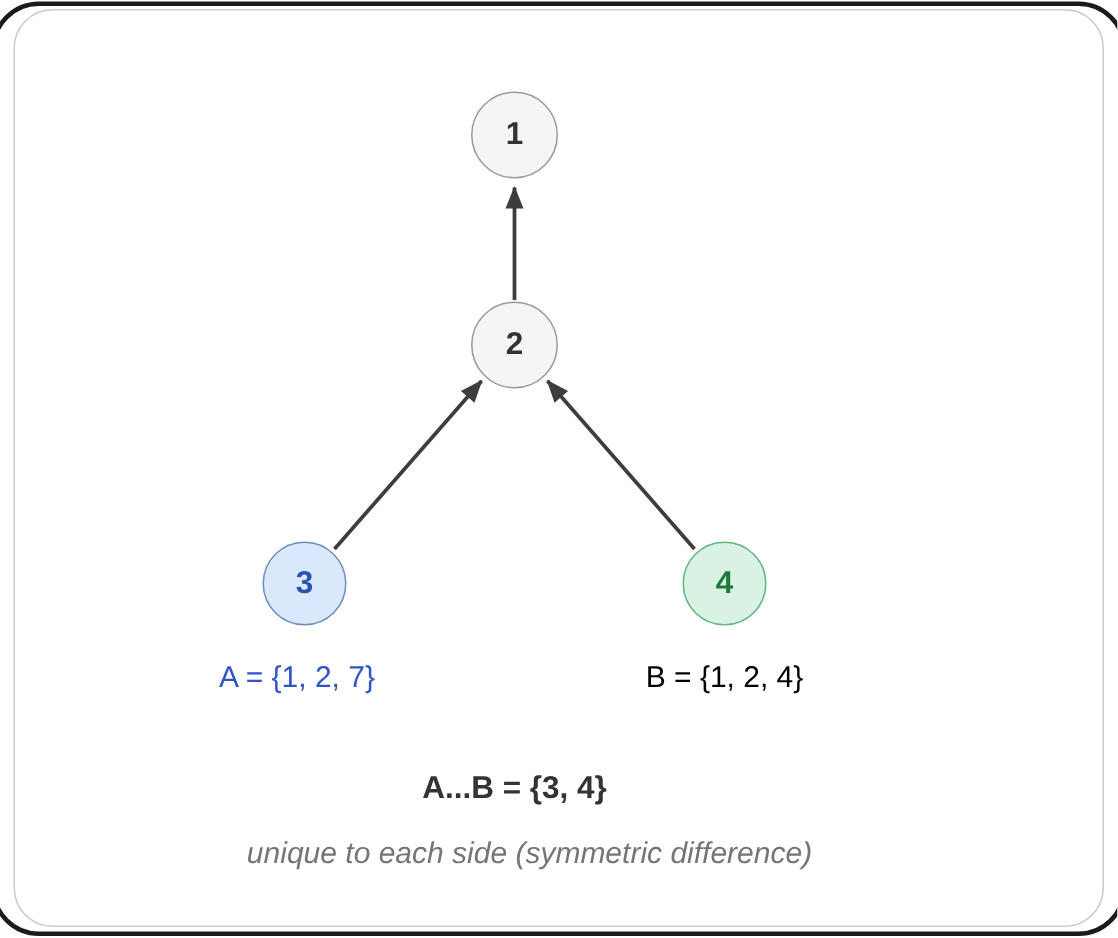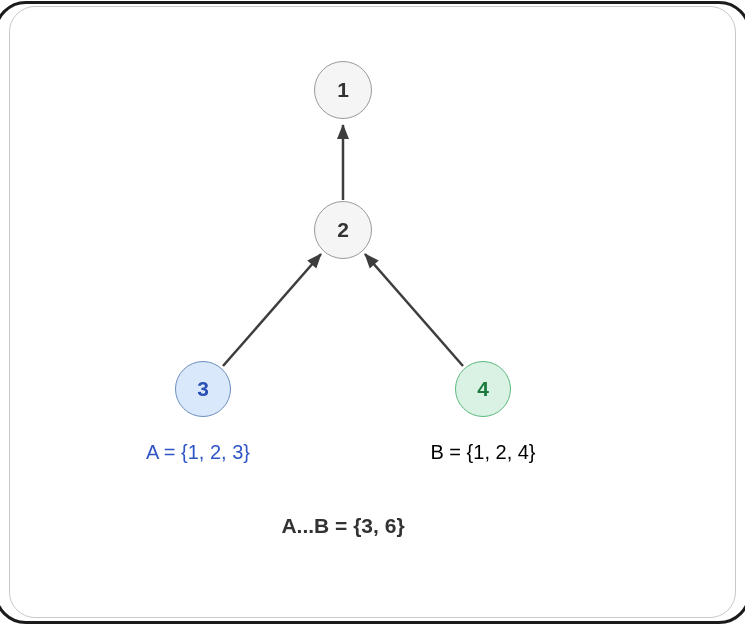--- a/index.html
+++ b/index.html
@@ -110,21 +110,22 @@
     </div>
 
     <div class="node node-blue node-3">
       <span>3</span>
     </div>
 
     <div class="node node-green node-4">
       <span>4</span>
     </div>
 
-    <div class="set-label set-label-a">A = {1, 2, 3}</div>
+    <div class="set-label set-label-a">A = {1, 2, 7}</div>
 
     <div class="set-label set-label-b">B = {1, 2, 4}</div>
 
-    <div class="summary-result">A...B = {3, 6}</div>
+    <div class="summary-result">A...B = {3, 4}</div>
 
+    <div class="summary-caption">unique to each side (symmetric difference)</div>
 
   </div>
 </div>
 
 </body></html>

